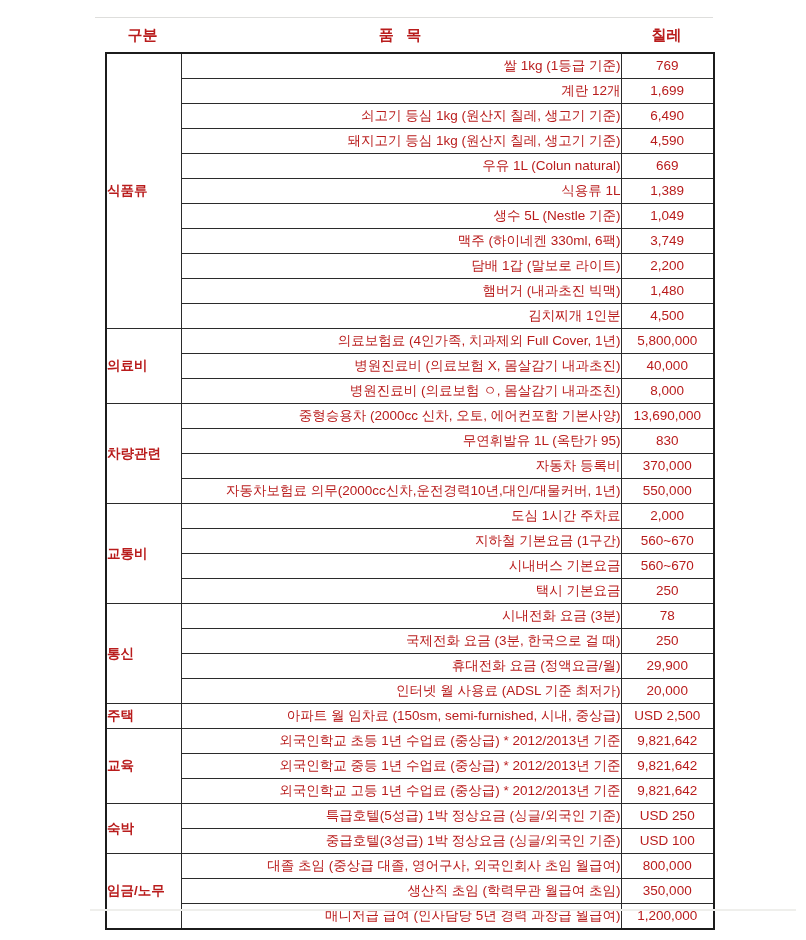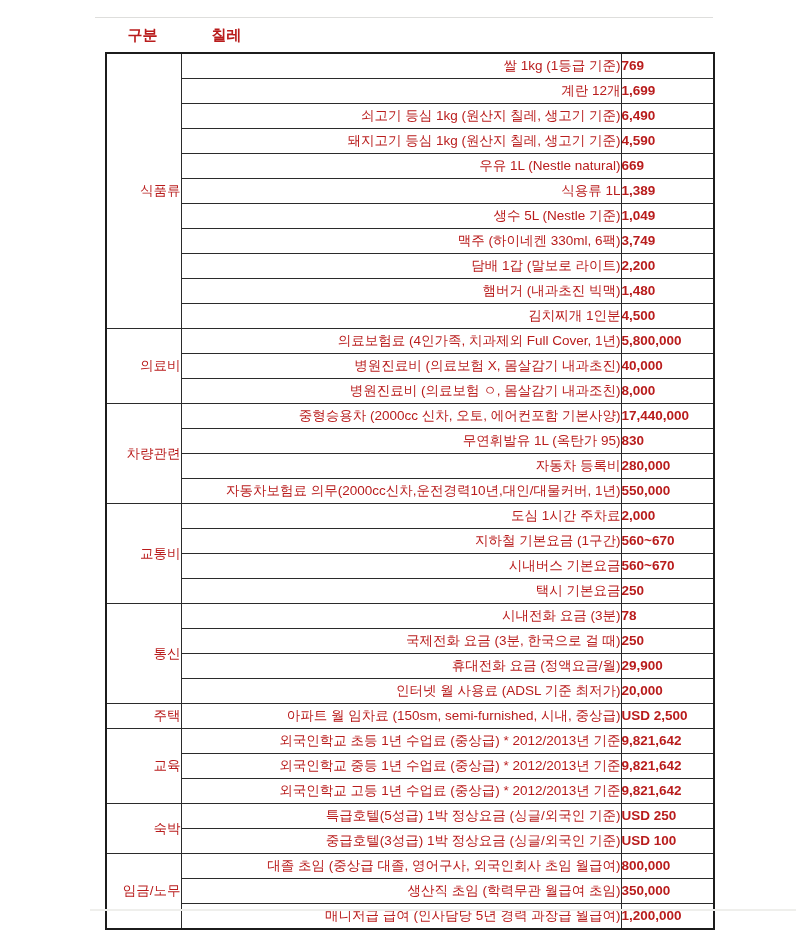--- a/index.html
+++ b/index.html
@@ -38,33 +38,34 @@
   table.price-table col.c-item  { width:440px; }
   table.price-table col.c-price { width:93px; }
   table.price-table td {
     border:1px solid #2b2b2b;
     padding:0;
     height:24px;
     white-space:nowrap;
     overflow:hidden;
     line-height:1;
   }
-  td.cat   { text-align:right; vertical-align:middle; padding:0 2px; }
+  td.cat   { text-align:left; vertical-align:middle; padding:0 2px;font-weight:bold; }
   td.item  { text-align:right;  padding:0 4px 0 7px; }
-  td.price { text-align:left; padding:0 9px 0 2px;font-weight:bold; }
+  td.price { text-align:center; padding:0 9px 0 2px; }
 </style>
 </head>
 <body>
 
 <div class="page">
 
   <div class="rule top"></div>
 
   <div class="col-head-row">
     <div class="h-cat">구분</div>
+    <div class="h-item">품   목</div>
     <div class="h-price">칠레</div>
   </div>
 
   <table class="price-table">
     <colgroup>
       <col class="c-cat">
       <col class="c-item">
       <col class="c-price">
     </colgroup>
     <tbody>
@@ -79,21 +80,21 @@
         </tr>
         <tr>
           <td class="item">쇠고기 등심 1kg (원산지 칠레, 생고기 기준)</td>
           <td class="price">6,490</td>
         </tr>
         <tr>
           <td class="item">돼지고기 등심 1kg (원산지 칠레, 생고기 기준)</td>
           <td class="price">4,590</td>
         </tr>
         <tr>
-          <td class="item">우유 1L (Nestle natural)</td>
+          <td class="item">우유 1L (Colun natural)</td>
           <td class="price">669</td>
         </tr>
         <tr>
           <td class="item">식용류 1L</td>
           <td class="price">1,389</td>
         </tr>
         <tr>
           <td class="item">생수 5L (Nestle 기준)</td>
           <td class="price">1,049</td>
         </tr>
@@ -122,29 +123,29 @@
           <td class="item">병원진료비 (의료보험 X, 몸살감기 내과초진)</td>
           <td class="price">40,000</td>
         </tr>
         <tr>
           <td class="item">병원진료비 (의료보험 ㅇ, 몸살감기 내과조친)</td>
           <td class="price">8,000</td>
         </tr>
         <tr>
           <td class="cat" rowspan="4">차량관련</td>
           <td class="item">중형승용차 (2000cc 신차, 오토, 에어컨포함 기본사양)</td>
-          <td class="price">17,440,000</td>
+          <td class="price">13,690,000</td>
         </tr>
         <tr>
           <td class="item">무연휘발유 1L (옥탄가 95)</td>
           <td class="price">830</td>
         </tr>
         <tr>
           <td class="item">자동차 등록비</td>
-          <td class="price">280,000</td>
+          <td class="price">370,000</td>
         </tr>
         <tr>
           <td class="item">자동차보험료 의무(2000cc신차,운전경력10년,대인/대물커버, 1년)</td>
           <td class="price">550,000</td>
         </tr>
         <tr>
           <td class="cat" rowspan="4">교통비</td>
           <td class="item">도심 1시간 주차료</td>
           <td class="price">2,000</td>
         </tr>

